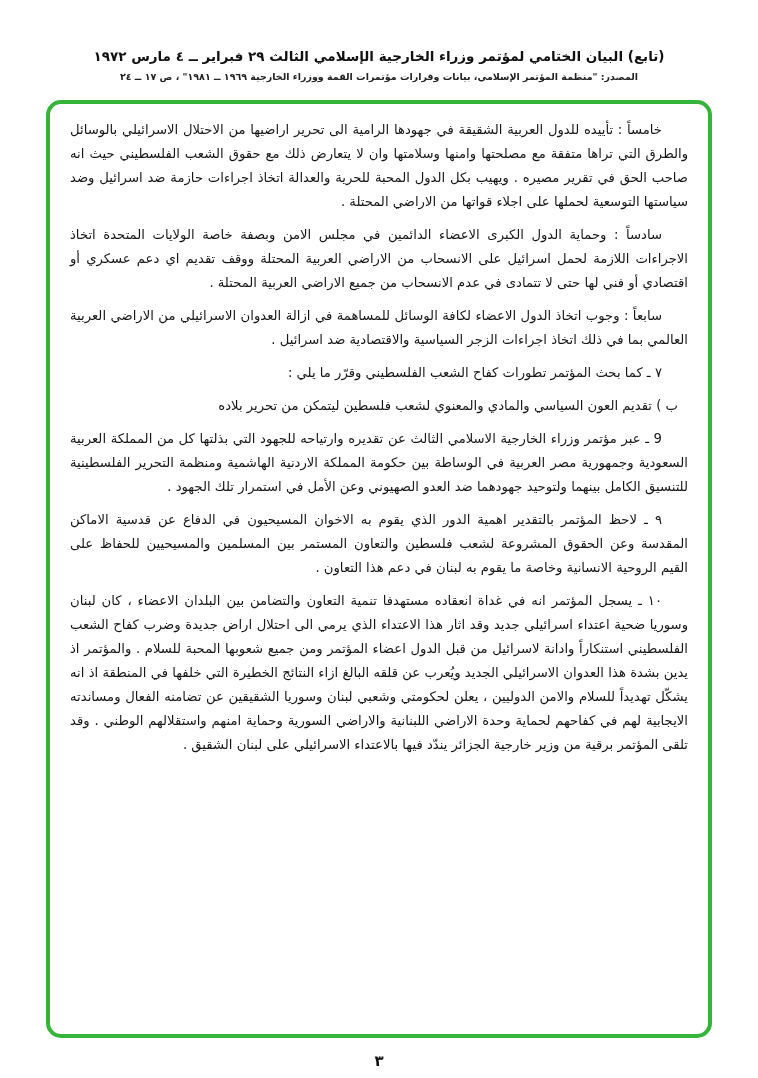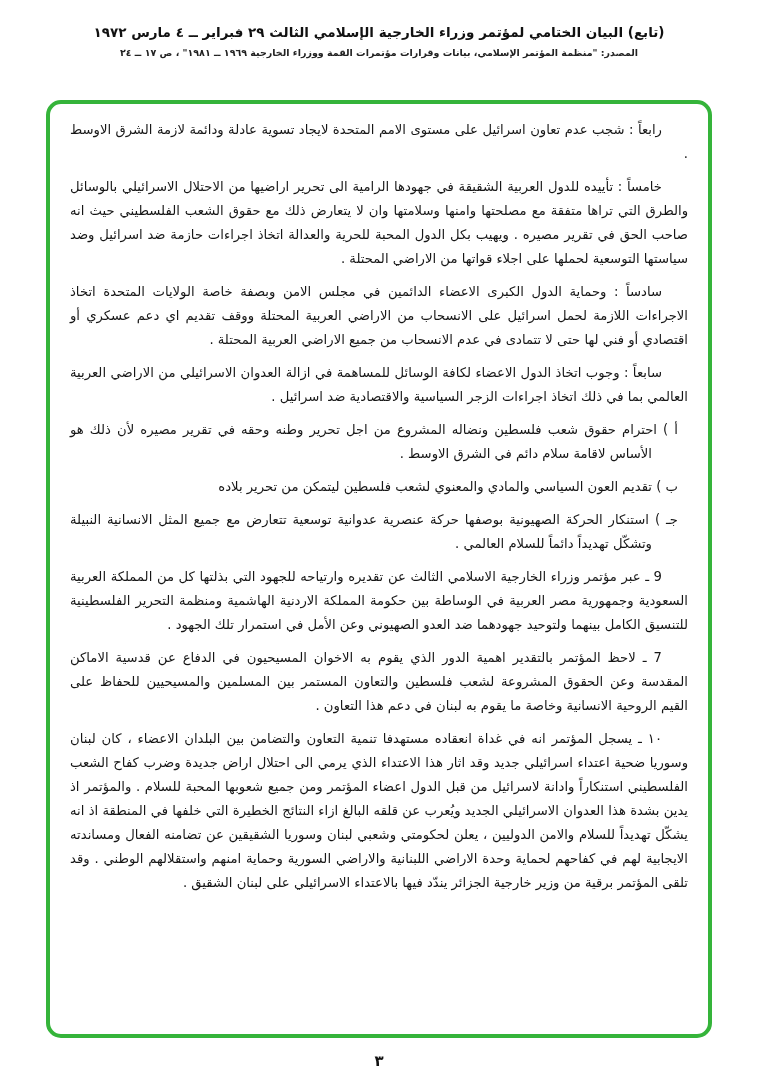--- a/index.html
+++ b/index.html
@@ -11,21 +11,21 @@
   .page {
     position: relative;
     width: 758px;
     height: 1078px;
     margin: 0 auto;
     background: #ffffff;
     overflow: hidden;
     direction: rtl;
   }
   .doc-header {
-    padding-top: 24px;
+    padding-top: 48px;
     text-align: center;
   }
   .doc-title {
     font-size: 13.5px;
     font-weight: bold;
     color: #111111;
     letter-spacing: 0.2px;
   }
   .doc-source {
     margin-top: 7px;
@@ -71,28 +71,26 @@
 
 <div class="page">
 
   <div class="doc-header">
     <div class="doc-title">(تابع) البيان الختامي لمؤتمر وزراء الخارجية الإسلامي الثالث ٢٩ فبراير ــ ٤ مارس ١٩٧٢</div>
     <div class="doc-source">المصدر: "منظمة المؤتمر الإسلامي، بيانات وقرارات مؤتمرات القمة ووزراء الخارجية ١٩٦٩ ــ ١٩٨١" ، ص ١٧ ــ ٢٤</div>
   </div>
 
   <div class="frame">
     <div class="doc-body">
-      <p class="para">رابعاً : شجب عدم تعاون اسرائيل على مستوى الامم المتحدة لايجاد تسوية عادلة ودائمة لازمة الشرق الاوسط .</p>
       <p class="para">خامساً : تأييده للدول العربية الشقيقة في جهودها الرامية الى تحرير اراضيها من الاحتلال الاسرائيلي بالوسائل والطرق التي تراها متفقة مع مصلحتها وامنها وسلامتها وان لا يتعارض ذلك مع حقوق الشعب الفلسطيني حيث انه صاحب الحق في تقرير مصيره . ويهيب بكل الدول المحبة للحرية والعدالة اتخاذ اجراءات حازمة ضد اسرائيل وضد سياستها التوسعية لحملها على اجلاء قواتها من الاراضي المحتلة .</p>
       <p class="para">سادساً : وحماية الدول الكبرى الاعضاء الدائمين في مجلس الامن وبصفة خاصة الولايات المتحدة اتخاذ الاجراءات اللازمة لحمل اسرائيل على الانسحاب من الاراضي العربية المحتلة ووقف تقديم اي دعم عسكري أو اقتصادي أو فني لها حتى لا تتمادى في عدم الانسحاب من جميع الاراضي العربية المحتلة .</p>
       <p class="para">سابعاً : وجوب اتخاذ الدول الاعضاء لكافة الوسائل للمساهمة في ازالة العدوان الاسرائيلي من الاراضي العربية العالمي بما في ذلك اتخاذ اجراءات الزجر السياسية والاقتصادية ضد اسرائيل .</p>
-      <p class="item">أ ) احترام حقوق شعب فلسطين ونضاله المشروع من اجل تحرير وطنه وحقه في تقرير مصيره لأن ذلك هو الأساس لاقامة سلام دائم في الشرق الاوسط .</p>
+      <p class="para">٧ ـ كما بحث المؤتمر تطورات كفاح الشعب الفلسطيني وقرّر ما يلي :</p>
       <p class="item">ب ) تقديم العون السياسي والمادي والمعنوي لشعب فلسطين ليتمكن من تحرير بلاده</p>
-      <p class="item">جـ ) استنكار الحركة الصهيونية بوصفها حركة عنصرية عدوانية توسعية تتعارض مع جميع المثل الانسانية النبيلة وتشكّل تهديداً دائماً للسلام العالمي .</p>
       <p class="para">9 ـ عبر مؤتمر وزراء الخارجية الاسلامي الثالث عن تقديره وارتياحه للجهود التي بذلتها كل من المملكة العربية السعودية وجمهورية مصر العربية في الوساطة بين حكومة المملكة الاردنية الهاشمية ومنظمة التحرير الفلسطينية للتنسيق الكامل بينهما ولتوحيد جهودهما ضد العدو الصهيوني وعن الأمل في استمرار تلك الجهود .</p>
-      <p class="para">7 ـ لاحظ المؤتمر بالتقدير اهمية الدور الذي يقوم به الاخوان المسيحيون في الدفاع عن قدسية الاماكن المقدسة وعن الحقوق المشروعة لشعب فلسطين والتعاون المستمر بين المسلمين والمسيحيين للحفاظ على القيم الروحية الانسانية وخاصة ما يقوم به لبنان في دعم هذا التعاون .</p>
+      <p class="para">٩ ـ لاحظ المؤتمر بالتقدير اهمية الدور الذي يقوم به الاخوان المسيحيون في الدفاع عن قدسية الاماكن المقدسة وعن الحقوق المشروعة لشعب فلسطين والتعاون المستمر بين المسلمين والمسيحيين للحفاظ على القيم الروحية الانسانية وخاصة ما يقوم به لبنان في دعم هذا التعاون .</p>
       <p class="para">١٠ ـ يسجل المؤتمر انه في غداة انعقاده مستهدفا تنمية التعاون والتضامن بين البلدان الاعضاء ، كان لبنان وسوريا ضحية اعتداء اسرائيلي جديد وقد اثار هذا الاعتداء الذي يرمي الى احتلال اراض جديدة وضرب كفاح الشعب الفلسطيني استنكاراً وادانة لاسرائيل من قبل الدول اعضاء المؤتمر ومن جميع شعوبها المحبة للسلام . والمؤتمر اذ يدين بشدة هذا العدوان الاسرائيلي الجديد ويُعرب عن قلقه البالغ ازاء النتائج الخطيرة التي خلفها في المنطقة اذ انه يشكّل تهديداً للسلام والامن الدوليين ، يعلن لحكومتي وشعبي لبنان وسوريا الشقيقين عن تضامنه الفعال ومساندته الايجابية لهم في كفاحهم لحماية وحدة الاراضي اللبنانية والاراضي السورية وحماية امنهم واستقلالهم الوطني . وقد تلقى المؤتمر برقية من وزير خارجية الجزائر يندّد فيها بالاعتداء الاسرائيلي على لبنان الشقيق .</p>
     </div>
   </div>
 
   <div class="page-number">٣</div>
 
 </div>
 
 </body></html>

